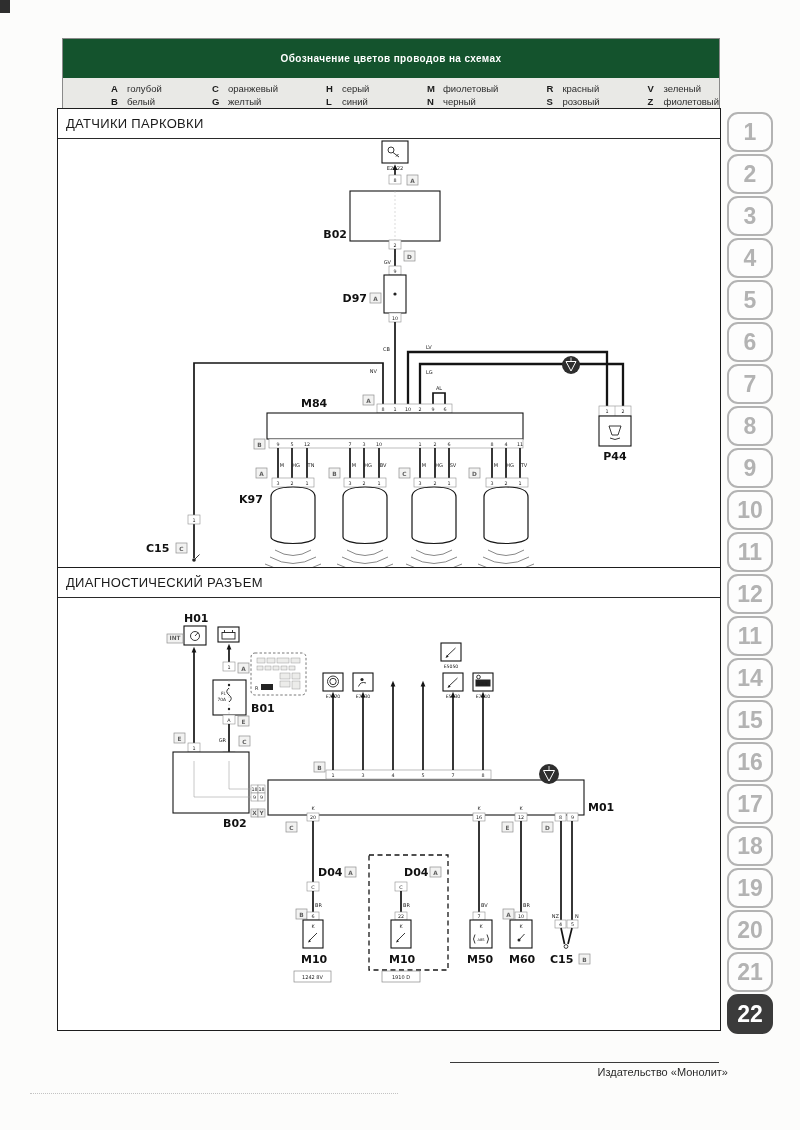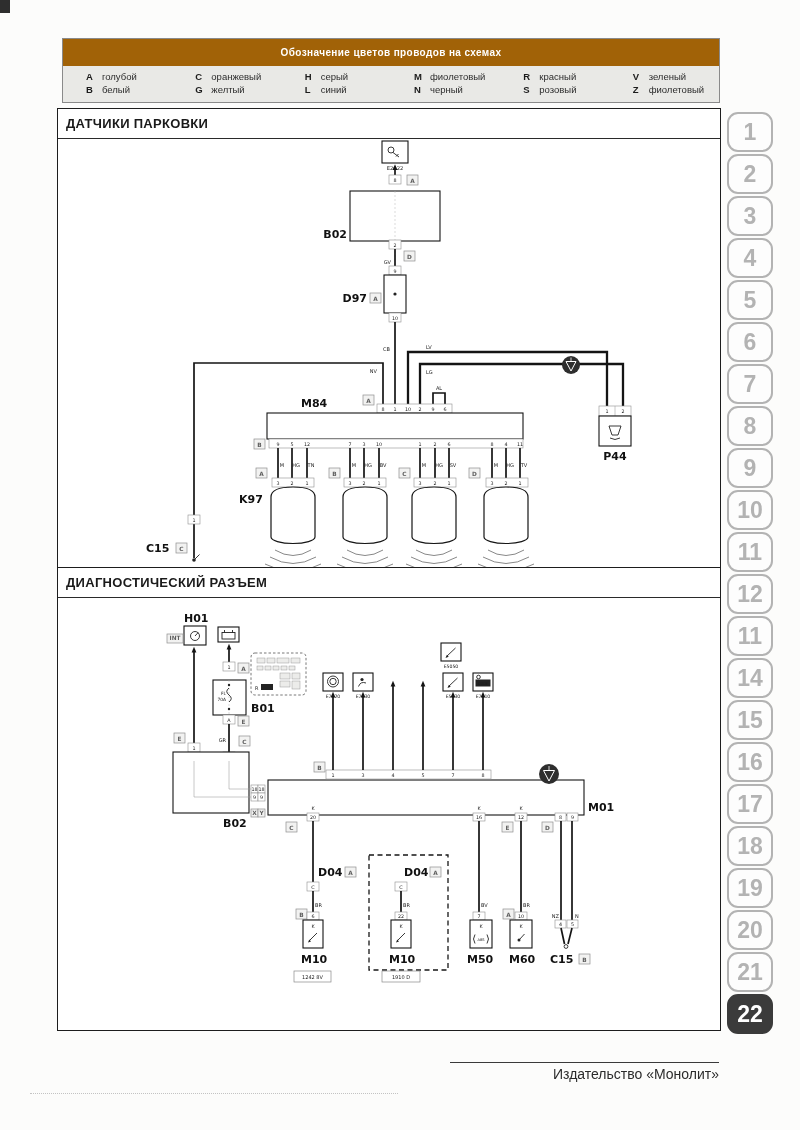--- a/index.html
+++ b/index.html
@@ -3,47 +3,47 @@
 <meta charset="utf-8">
 <style>
   html,body{margin:0;padding:0;background:#e9e9e9;}
   .page{position:relative;width:800px;height:1130px;background:#fcfcfb;overflow:hidden;
         font-family:"Liberation Sans",sans-serif;color:#1a1a1a;}
   .artifact-corner{position:absolute;left:0;top:0;width:10px;height:13px;background:#2e2e2e;}
   .artifact-dots{position:absolute;left:30px;top:1093px;width:46%;border-top:1.5px dotted #c3c3c3;}
 
   
   .legend{position:absolute;left:62px;top:38px;width:656px;border:1px solid #8a8a8a;}
-  .legend-header{background:#a16207;color:#fff;font-weight:bold;font-size:10px;
-                 text-align:center;padding:8px 0;letter-spacing:.4px;}
+  .legend-header{background:#14532d;color:#fff;font-weight:bold;font-size:10px;
+                 text-align:center;padding:14px 0;letter-spacing:.4px;}
   .legend-body{background:#e9e9e6;display:grid;grid-template-columns:repeat(6,1fr);
                padding:4px 0 6px 0;}
-  .legend-col{padding-left:23px;}
+  .legend-col{padding-left:16px;margin-left:32px;}
   .legend-row{font-size:9.5px;line-height:13px;white-space:nowrap;}
   .legend-row b{display:inline-block;width:16px;color:#1c1c1c;}
   .legend-row span{color:#2c2c2c;}
 
   
   .panel{position:absolute;left:57px;width:662px;background:#fff;border:1.4px solid #1d1d1d;}
   .panel1{top:108px;height:467px;}
   .panel2{top:567px;height:462px;}
-  .panel-title{position:absolute;left:8px;top:7px;font-size:13px;font-weight:bold;letter-spacing:.3px;}
+  .panel-title{position:absolute;left:8px;top:7px;font-size:13px;font-weight:normal;letter-spacing:.3px;}
   .panel-rule{position:absolute;left:0;right:0;top:29px;border-top:1.2px solid #2a2a2a;}
   .panel svg{position:absolute;left:0;top:0;}
 
   
   .sidebar{position:absolute;left:727px;top:112px;width:48px;}
   .tab{width:46px;height:40px;margin-bottom:2px;border:2px solid #b3b3b3;border-radius:11px;
        display:flex;align-items:center;justify-content:center;
        font-size:23px;font-weight:bold;color:#b3b3b3;background:#fdfdfd;box-sizing:border-box;}
   .tab.active{background:#3b3b3b;border-color:#3b3b3b;color:#ffffff;}
 
   
   .footer-line{position:absolute;left:450px;top:1062px;width:269px;border-top:1.3px solid #3a3a3a;}
-  .footer-text{position:absolute;right:81px;top:1066px;font-size:14px;color:#2b2b2b;}
+  .footer-text{position:absolute;right:72px;top:1066px;font-size:11px;color:#2b2b2b;}
 
   
   svg text{font-family:"DejaVu Sans",sans-serif;fill:#1b1b1b;}
   .tc{font-size:11px;font-weight:bold;fill:#111;}
   .tid{font-size:5.2px;text-anchor:middle;}
   .tp{font-size:4.8px;text-anchor:middle;}
   .tw{font-size:5px;}
   .twm{text-anchor:middle;}
   .td{font-size:4.6px;text-anchor:middle;}
   .pr{fill:#fff;stroke:#8f8f8f;stroke-width:.6;}

